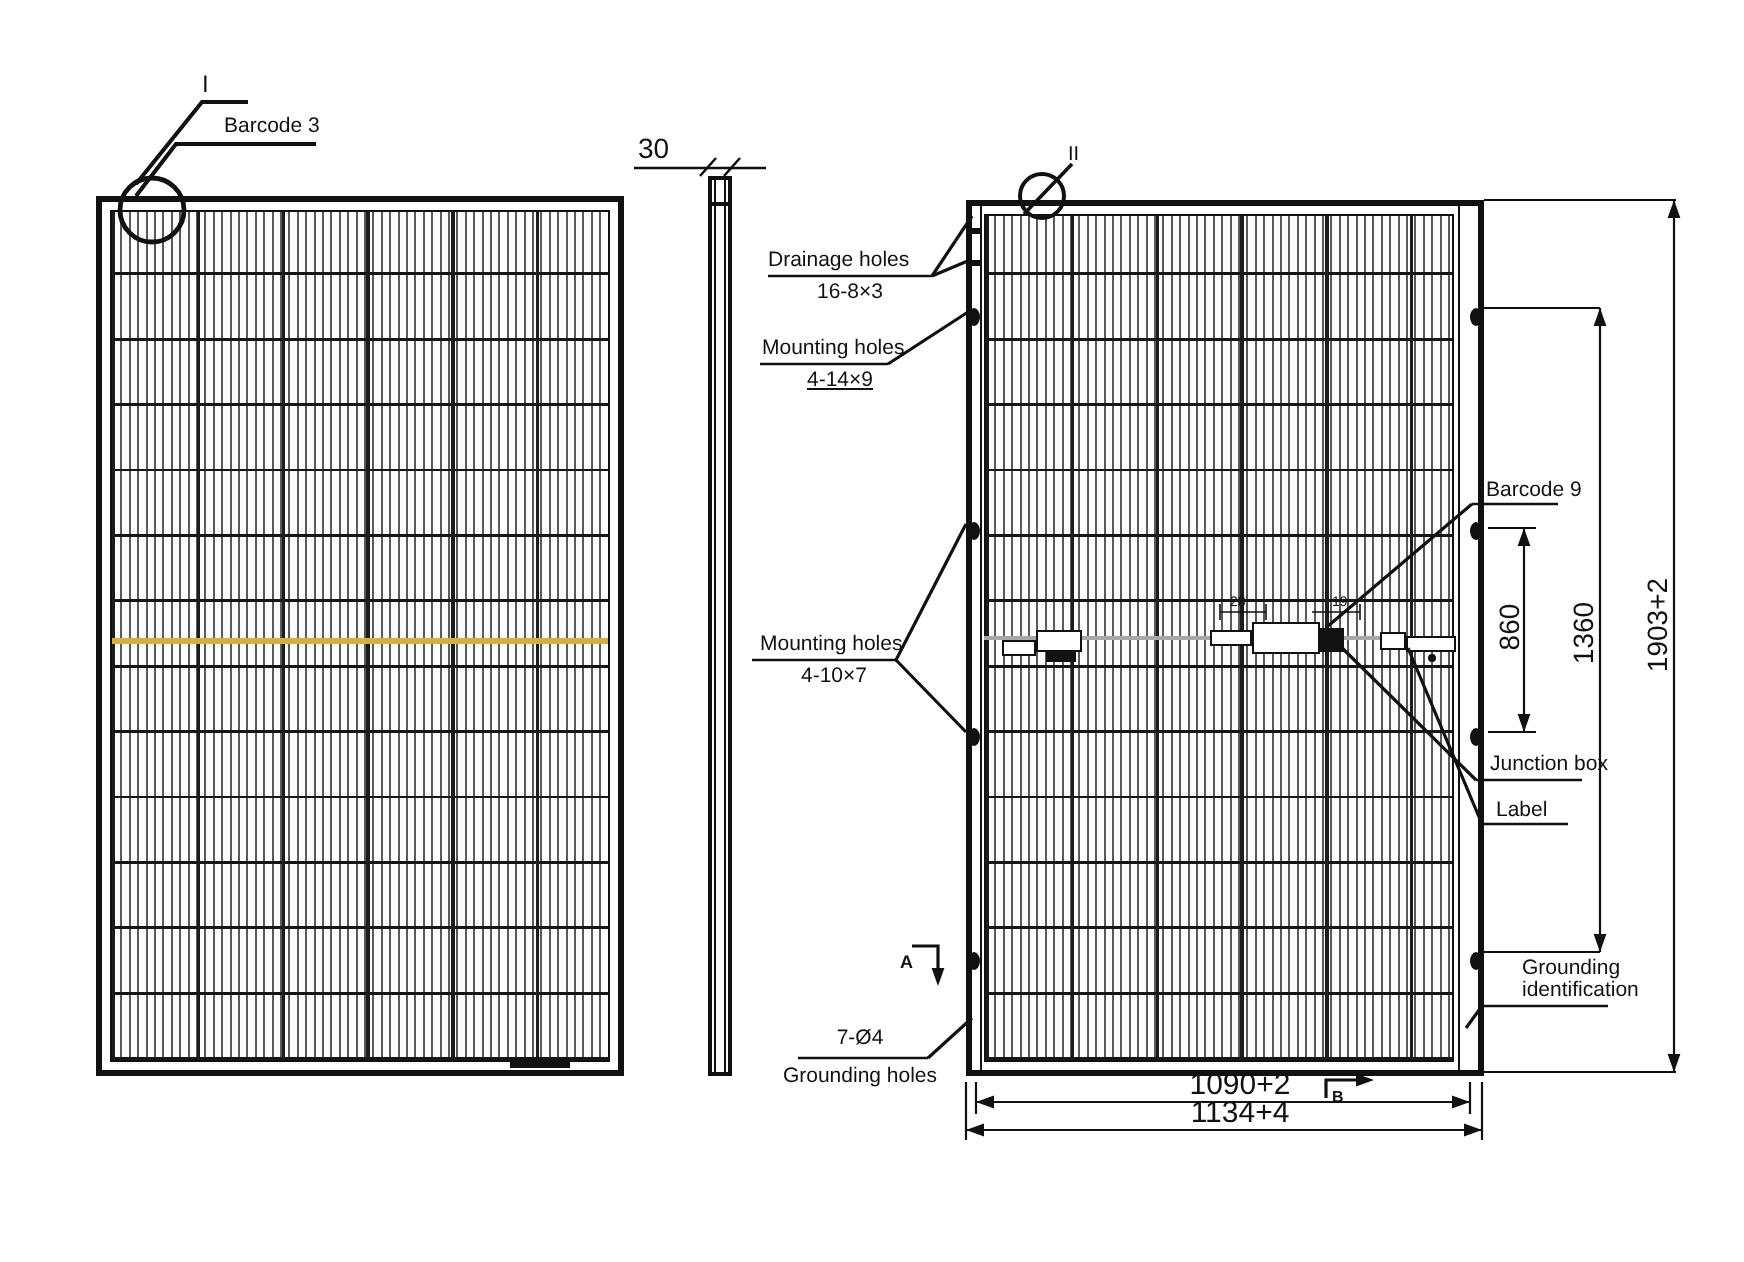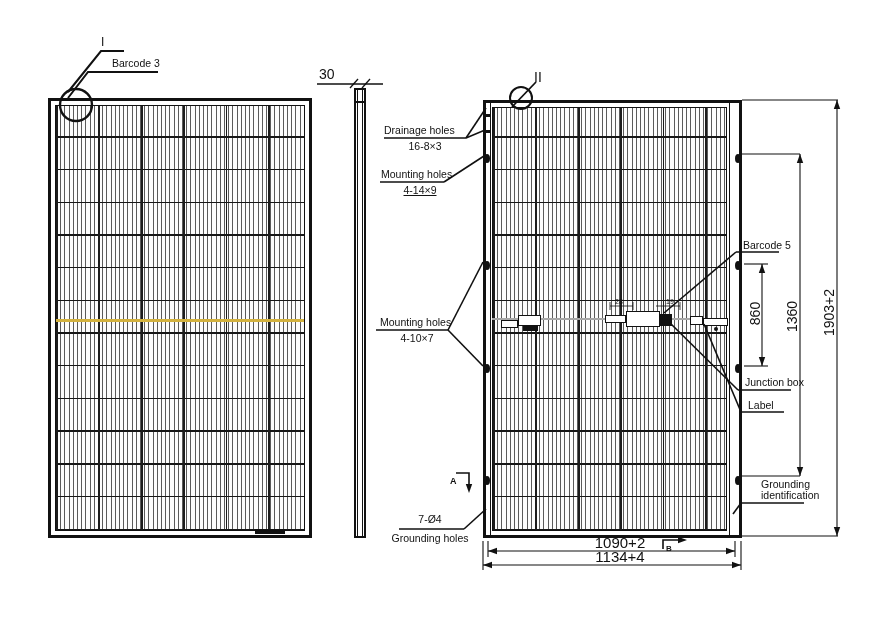--- a/index.html
+++ b/index.html
@@ -192,35 +192,35 @@
       <polygon points="469,493 465.8,484 472.2,484"></polygon>
       <polygon points="687,540 678,536.8 678,543.2"></polygon>
     </g>
   </svg>
 
   <div class="lbl" style="left:101px;top:37px;font-size:12px;">I</div>
   <div class="lbl" style="left:112px;top:58px;">Barcode 3</div>
 
   <div class="dimtext" style="left:319px;top:67px;">30</div>
 
-  <div class="lbl" style="left:534px;top:72px;font-size:14px;">II</div>
+  <div class="lbl" style="left:534px;top:72px;font-size:10px;">II</div>
 
   <div class="lbl" style="left:384px;top:125px;">Drainage holes</div>
   <div class="lbl ctr" style="left:385px;top:141px;width:80px;">16-8×3</div>
 
   <div class="lbl" style="left:381px;top:169px;">Mounting holes</div>
   <div class="lbl ctr" style="left:380px;top:185px;width:80px;text-decoration:underline;">4-14×9</div>
 
   <div class="lbl" style="left:380px;top:317px;">Mounting holes</div>
   <div class="lbl ctr" style="left:377px;top:333px;width:80px;">4-10×7</div>
 
   <div class="lbl ctr" style="left:400px;top:514px;width:60px;">7-Ø4</div>
   <div class="lbl ctr" style="left:385px;top:533px;width:90px;">Grounding holes</div>
 
-  <div class="lbl" style="left:743px;top:240px;">Barcode 5</div>
+  <div class="lbl" style="left:743px;top:240px;">Barcode 9</div>
   <div class="lbl" style="left:745px;top:377px;">Junction box</div>
   <div class="lbl" style="left:748px;top:400px;">Label</div>
   <div class="lbl" style="left:761px;top:479px;">Grounding</div>
   <div class="lbl" style="left:761px;top:490px;">identification</div>
 
   <div class="lbl" style="left:450px;top:476px;font-weight:bold;font-size:9px;">A</div>
   <div class="lbl" style="left:666px;top:543px;font-weight:bold;font-size:8px;">B</div>
 
   <div class="lbl" style="left:615px;top:296px;font-size:7px;">28</div>
   <div class="lbl" style="left:666px;top:296px;font-size:7px;">19</div>

